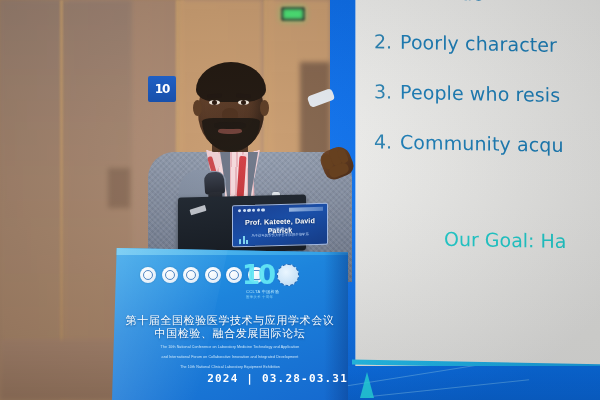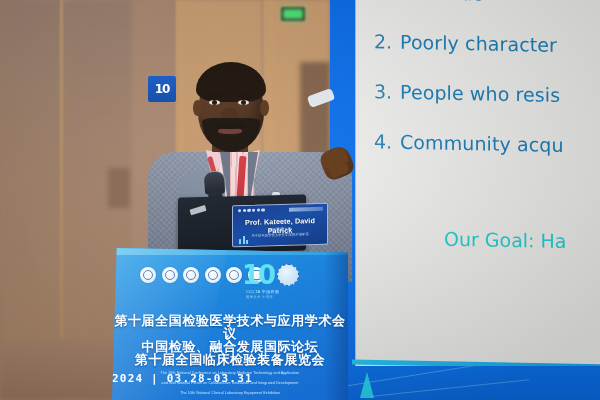--- a/index.html
+++ b/index.html
@@ -220,26 +220,26 @@
     font-family:"DejaVu Sans",sans-serif;line-height:26px;opacity:.95;}
   .anniv .gear{width:20px;height:20px;border-radius:50%;
     background:radial-gradient(circle at 40% 35%,#eaf6ff,#b9d8f2);
     border:1.5px dashed #2a6bb5;}
   .anniv-sub{position:absolute;left:134px;top:41px;color:#b9e8fb;font-size:4px;
     letter-spacing:.4px;font-family:"Liberation Sans",sans-serif;}
   .anniv-sub2{position:absolute;left:134px;top:47px;color:#8fd4f5;font-size:3.4px;
     letter-spacing:.3px;font-family:"Liberation Sans",sans-serif;}
 
   .podium-titles{position:absolute;left:0;right:0;top:66px;text-align:center;}
-  .pt-line{color:#ffffff;font-weight:bold;font-size:13px;line-height:13px;
+  .pt-line{color:#ffffff;font-weight:normal;font-size:11px;line-height:13px;
     font-family:"DejaVu Sans","Liberation Sans",sans-serif;letter-spacing:.6px;
     text-shadow:0 1px 2px rgba(0,40,90,.5);}
   .pt-en{color:#cfe9fb;font-size:3.6px;line-height:5.2px;margin-top:5px;
     font-family:"Liberation Sans",sans-serif;letter-spacing:.1px;}
-  .pt-date{position:absolute;left:0;right:0;top:124px;text-align:left;
+  .pt-date{position:absolute;left:0;right:0;top:124px;text-align:right;
     color:#ffffff;font-size:11px;font-weight:bold;letter-spacing:1.2px;
     font-family:"DejaVu Sans Mono",monospace;}
 
   
   .floor{position:absolute;left:0;top:340px;width:118px;height:60px;
     background:linear-gradient(180deg,#a9866f,#9c7a62);filter:blur(2px);}
 
   
   .grade{position:absolute;inset:0;pointer-events:none;
     background:radial-gradient(ellipse at 42% 40%,rgba(255,255,255,.05),rgba(0,0,0,.16) 85%);}
@@ -397,21 +397,20 @@
     <div class="anniv">
       <span class="big10">10</span>
       <span class="gear"></span>
     </div>
     <div class="anniv-sub">CCLTA 中国检验</div>
     <div class="anniv-sub2">医学技术 十周年</div>
 
     <div class="podium-titles">
       <div class="pt-line">第十届全国检验医学技术与应用学术会议</div>
       <div class="pt-line">中国检验、融合发展国际论坛</div>
-      <div class="pt-line">第十届全国临床检验装备展览会</div>
       <div class="pt-en">The 10th National Conference on Laboratory Medicine Technology and Application</div>
       <div class="pt-en">and International Forum on Collaborative Innovation and Integrated Development</div>
       <div class="pt-en">The 10th National Clinical Laboratory Equipment Exhibition</div>
     </div>
 
     <div class="pt-date">2024 | 03.28-03.31</div>
   </div>
 
   <div class="grade"></div>
 </div>

